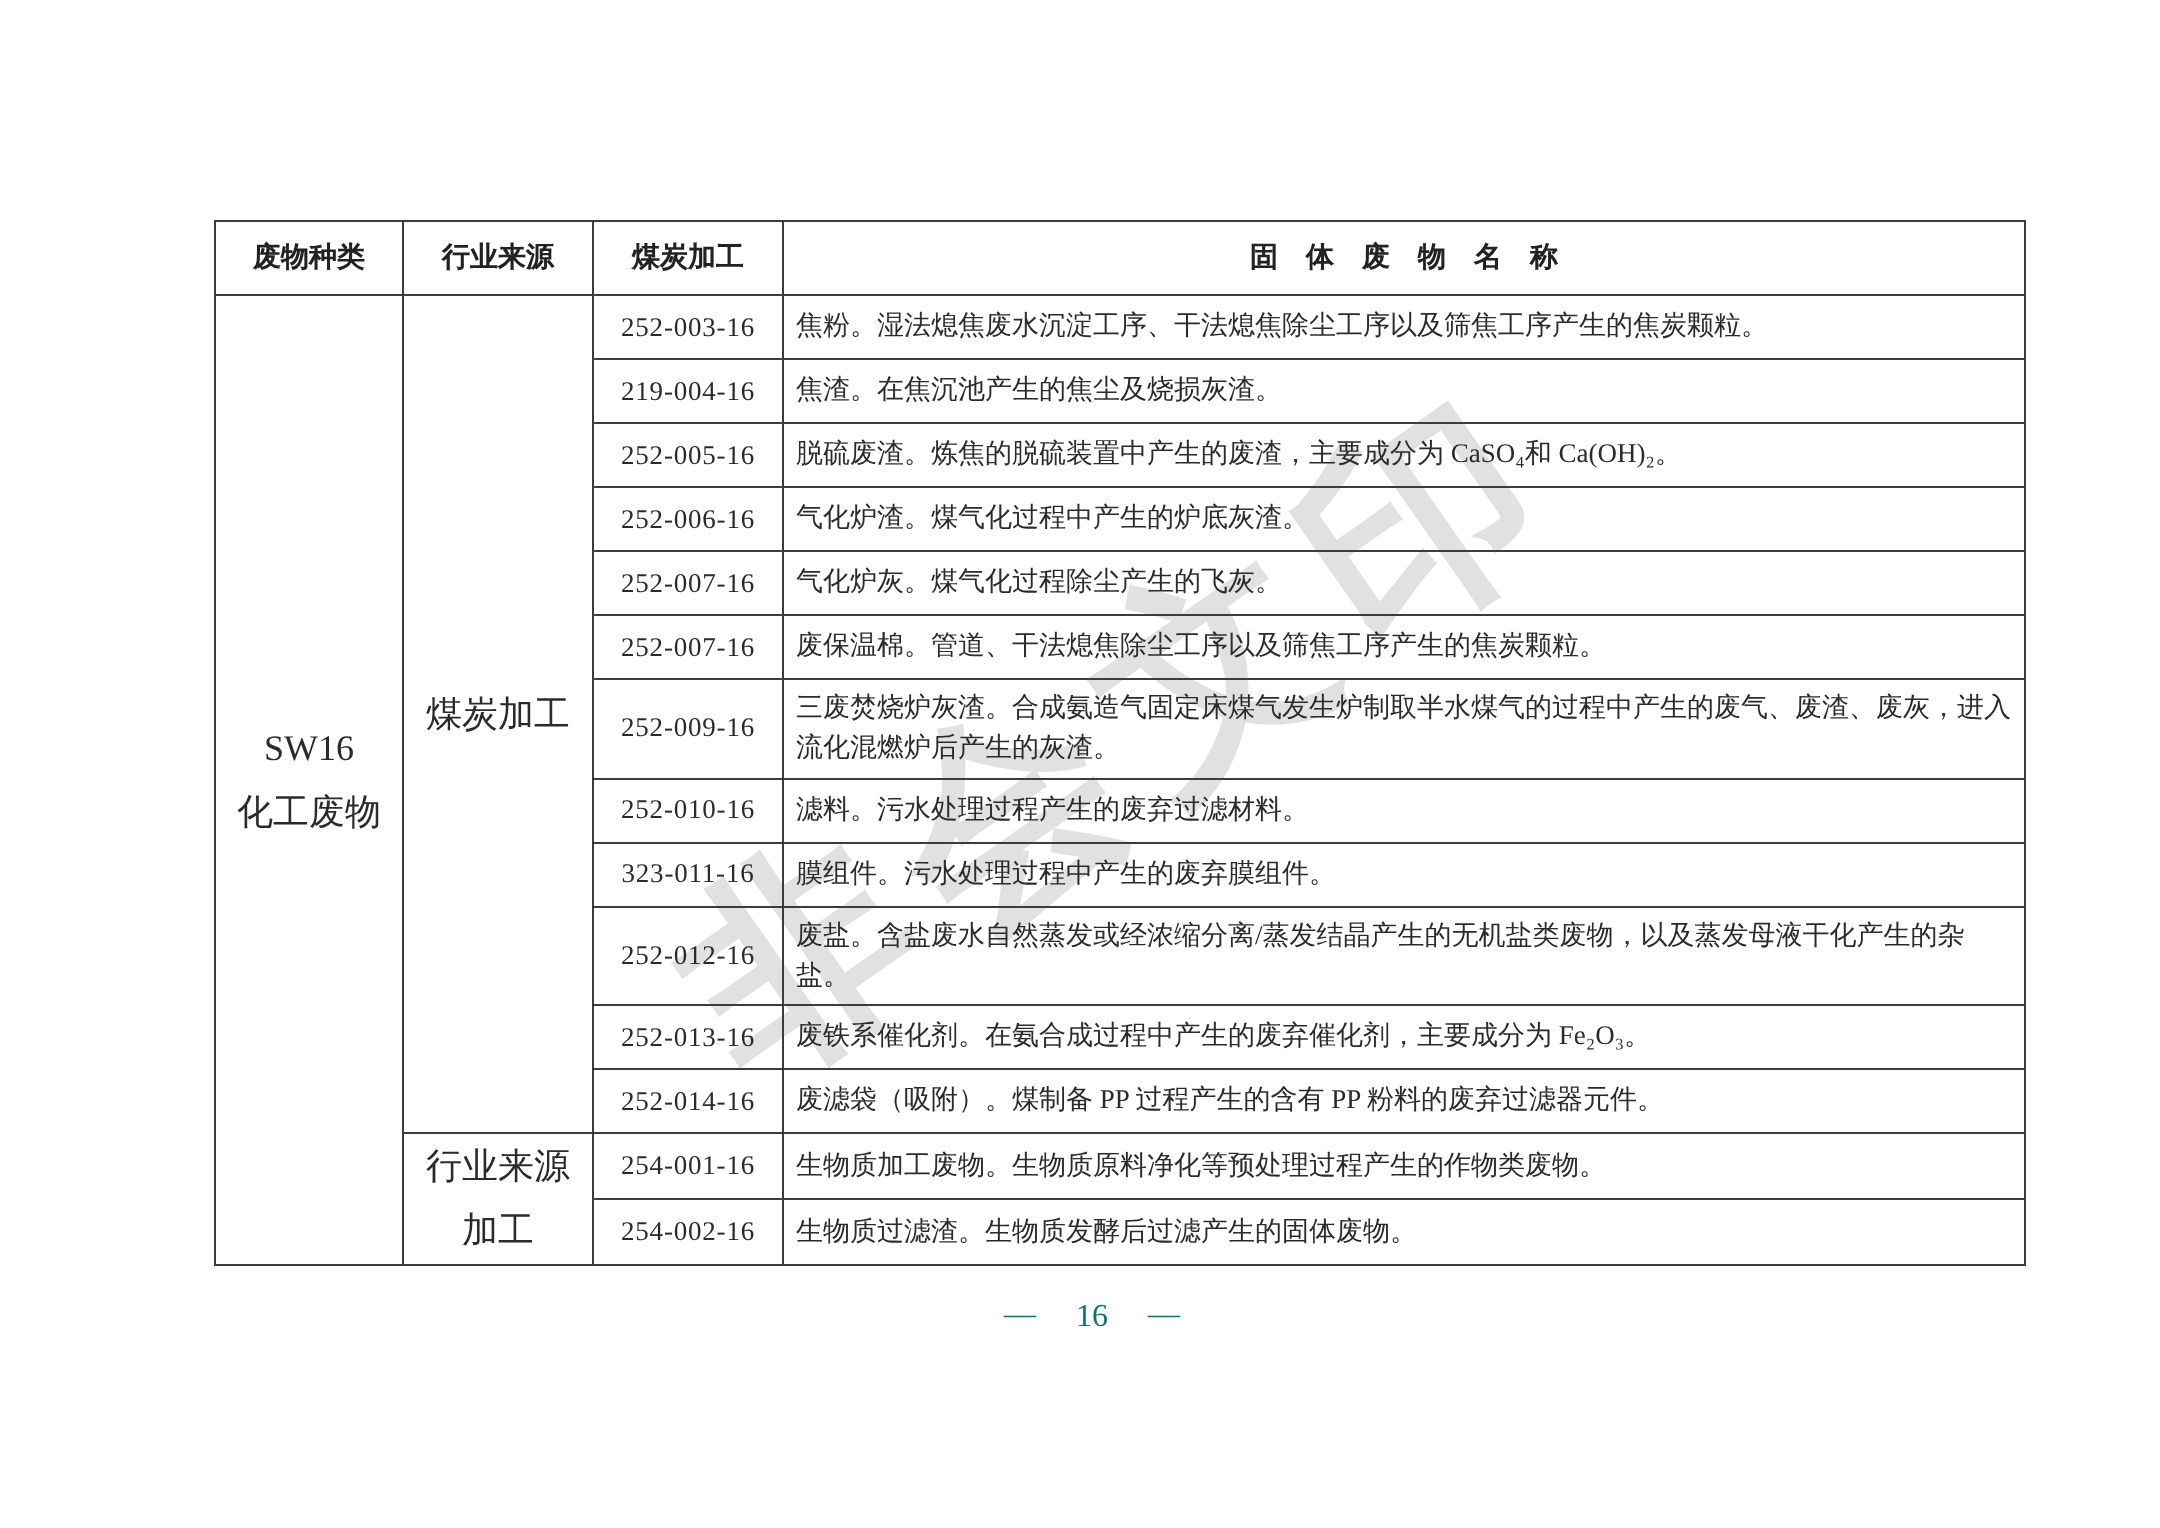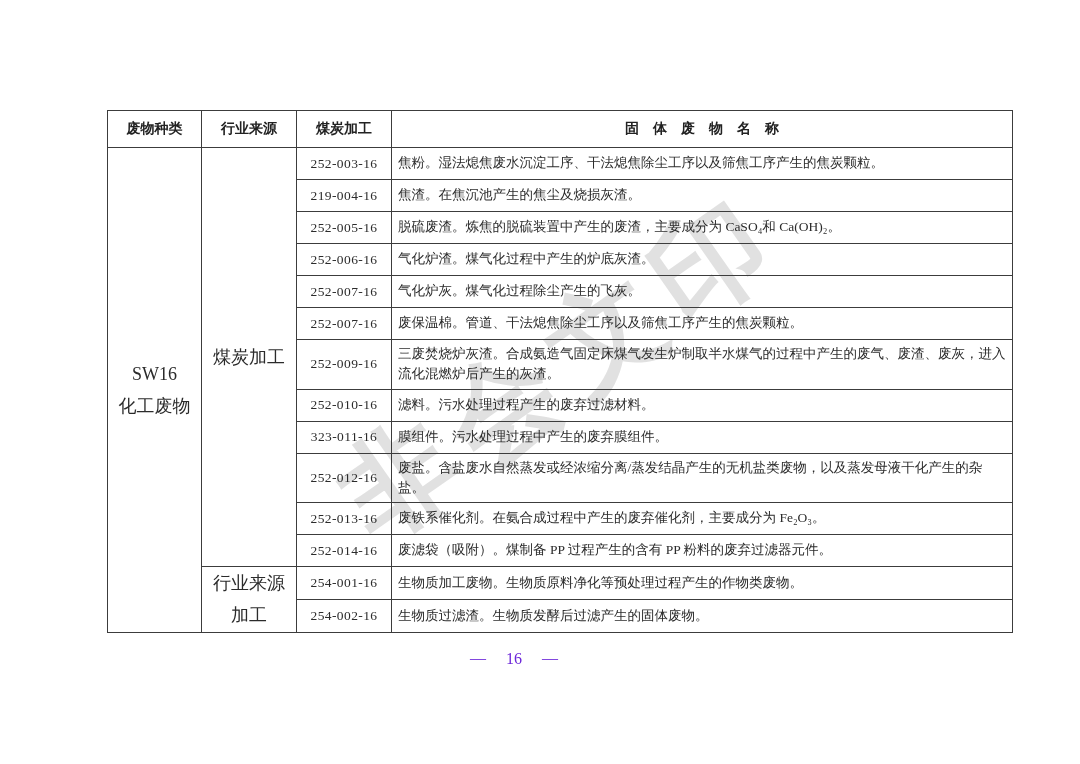--- a/index.html
+++ b/index.html
@@ -67,21 +67,22 @@
     color: #2b2b2b;
     padding: 0 4px;
   }
   .footer {
     position: absolute;
     left: 0;
     top: 650px;
     width: 1028px;
     text-align: center;
     font-size: 16px;
-    color: #6d28d9;
+    color: #0f766e;
+    padding-left: 32px;
   }
   .footer .dash {
     display: inline-block;
     margin: 0 20px;
     transform: translateY(-1px);
   }
   .watermark {
     position: absolute;
     left: 306px;
     top: 290px;

